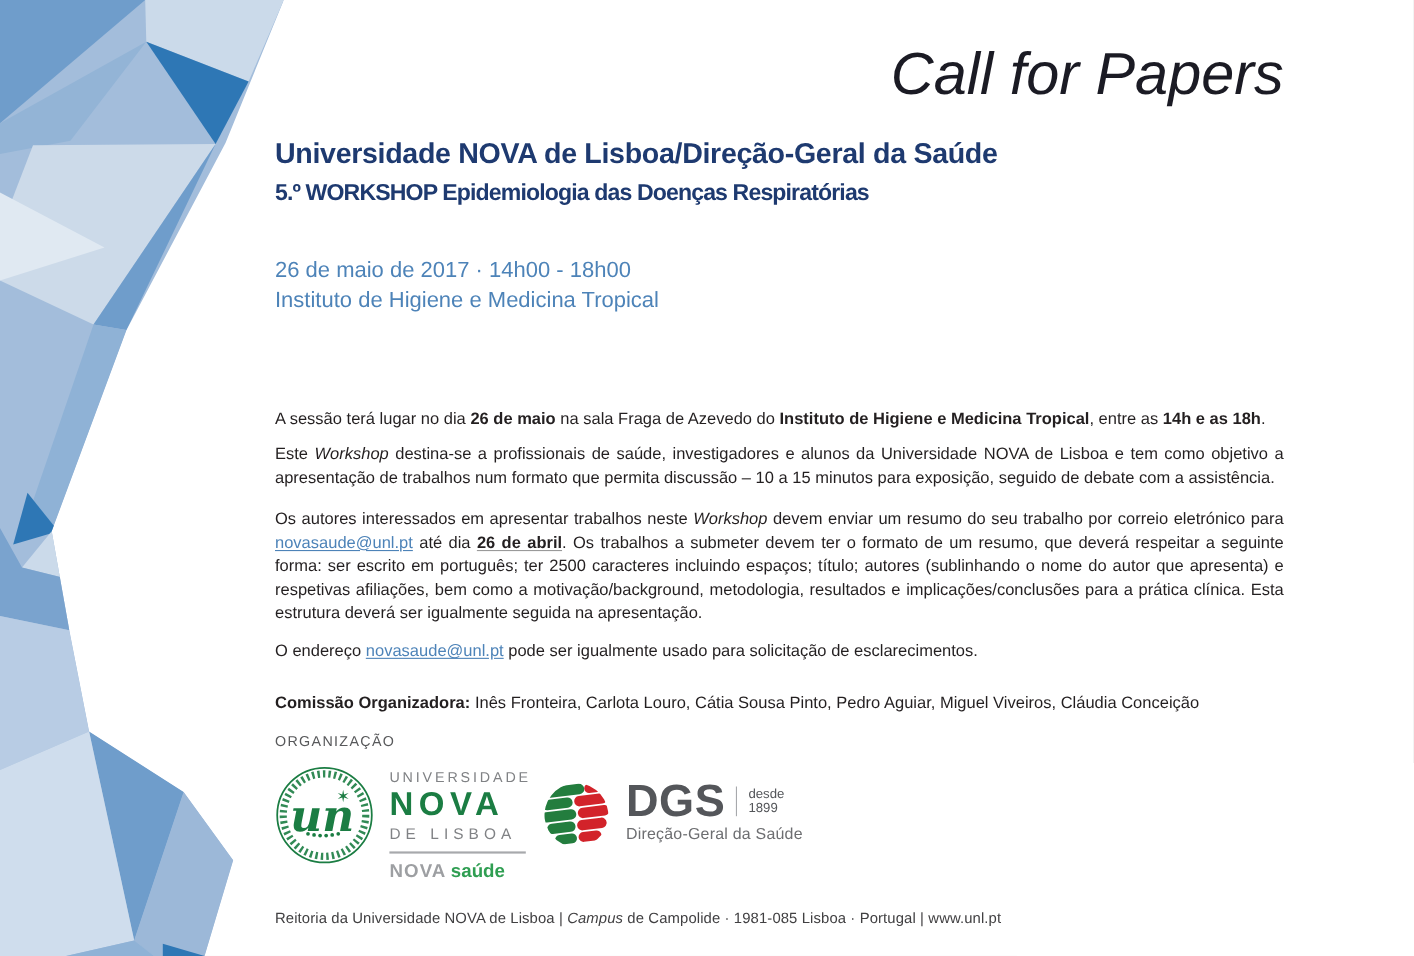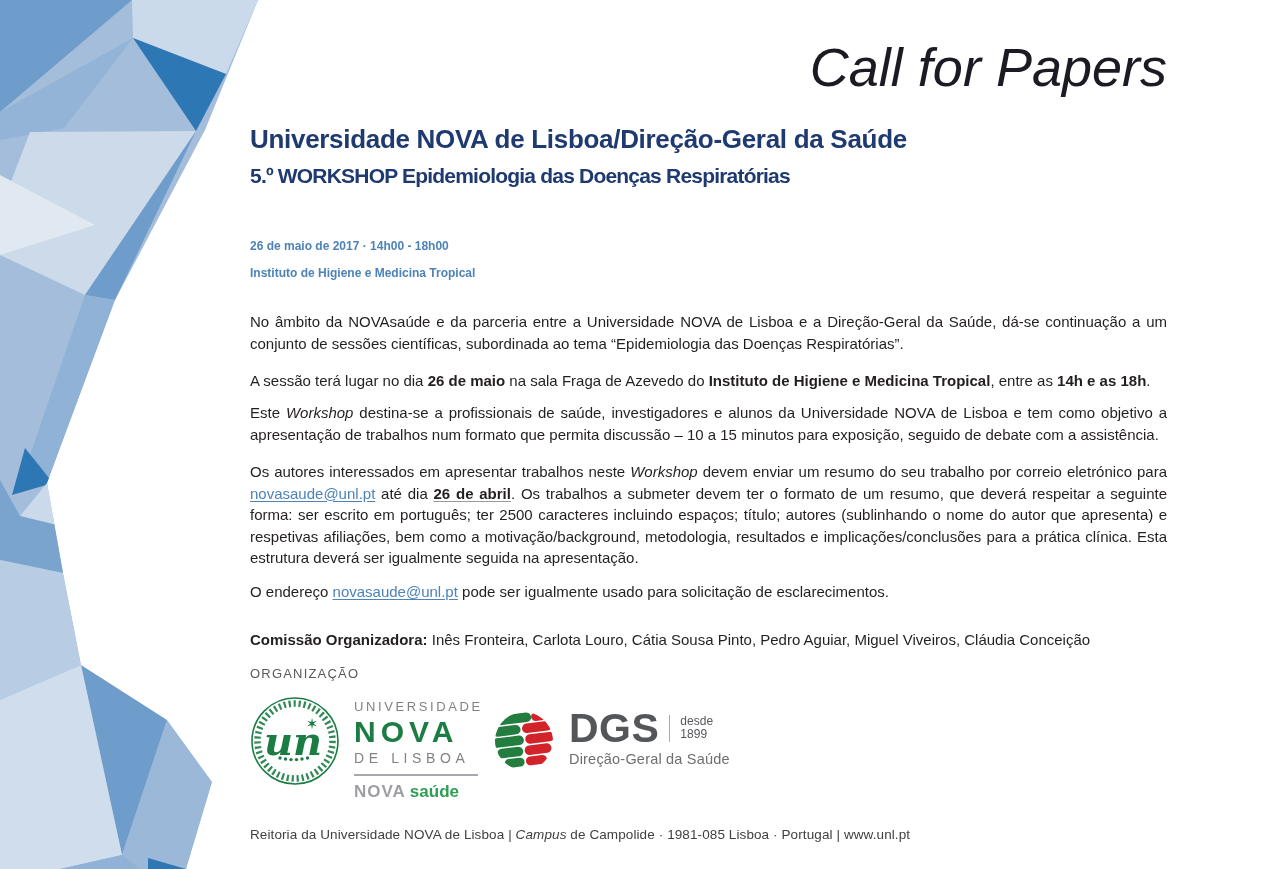--- a/index.html
+++ b/index.html
@@ -31,21 +31,21 @@
   .h1{
     position:absolute;top:124px;left:0;margin:0;
     font-size:26px;font-weight:700;color:var(--accent-navy);letter-spacing:-0.3px;white-space:nowrap;
   }
   .h2{
     position:absolute;top:164px;left:0;margin:0;
     font-size:21px;font-weight:700;color:var(--accent-navy);letter-spacing:-0.8px;white-space:nowrap;
   }
   .event{
     position:absolute;top:233px;left:0;
-    font-size:12px;font-weight:700;color:var(--accent-blue);line-height:27px;
+    font-size:20px;font-weight:400;color:var(--accent-blue);line-height:27px;
   }
   .para{
     position:absolute;left:0;width:917px;margin:0;
     font-size:15px;line-height:21.5px;text-align:justify;color:var(--body-ink);
   }
   .para.p1{top:311px;}
   .para.p2{top:370px;}
   .para.p3{top:402px;}
   .para.p4{top:461px;}
   .para.p5{top:581px;}
@@ -124,21 +124,20 @@
     <h1 class="cfp-title">Call for Papers</h1>
 
     <h2 class="h1">Universidade NOVA de Lisboa/Direção-Geral da Saúde</h2>
     <h2 class="h2">5.º WORKSHOP Epidemiologia das Doenças Respiratórias</h2>
 
     <div class="event">
       <div>26 de maio de 2017 · 14h00 - 18h00</div>
       <div>Instituto de Higiene e Medicina Tropical</div>
     </div>
 
-    <p class="para p1"><span>No âmbito da NOVAsaúde e da parceria entre a Universidade NOVA de Lisboa e a Direção-Geral da Saúde, dá-se continuação a um conjunto de sessões científicas, subordinada ao tema “Epidemiologia das Doenças Respiratórias”.</span></p>
     <p class="para p2"><span>A sessão terá lugar no dia </span><span class="seg-bold">26 de maio</span><span> na sala Fraga de Azevedo do </span><span class="seg-bold">Instituto de Higiene e Medicina Tropical</span><span>, entre as </span><span class="seg-bold">14h e as 18h</span><span>.</span></p>
     <p class="para p3"><span>Este </span><span class="seg-italic">Workshop</span><span> destina-se a profissionais de saúde, investigadores e alunos da Universidade NOVA de Lisboa e tem como objetivo a apresentação de trabalhos num formato que permita discussão – 10 a 15 minutos para exposição, seguido de debate com a assistência.</span></p>
     <p class="para p4"><span>Os autores interessados em apresentar trabalhos neste </span><span class="seg-italic">Workshop</span><span> devem enviar um resumo do seu trabalho por correio eletrónico para </span><a class="seg-link" href="#">novasaude@unl.pt</a><span> até dia </span><span class="seg-bold-underline">26 de abril</span><span>. Os trabalhos a submeter devem ter o formato de um resumo, que deverá respeitar a seguinte forma: ser escrito em português; ter 2500 caracteres incluindo espaços; título; autores (sublinhando o nome do autor que apresenta) e respetivas afiliações, bem como a motivação/background, metodologia, resultados e implicações/conclusões para a prática clínica. Esta estrutura deverá ser igualmente seguida na apresentação.</span></p>
     <p class="para p5"><span>O endereço </span><a class="seg-link" href="#">novasaude@unl.pt</a><span> pode ser igualmente usado para solicitação de esclarecimentos.</span></p>
 
     <p class="committee">
       <span class="label">Comissão Organizadora:</span><span> Inês Fronteira, Carlota Louro, Cátia Sousa Pinto, Pedro Aguiar, Miguel Viveiros, Cláudia Conceição</span>
     </p>
 
     <p class="org-label">ORGANIZAÇÃO</p>

